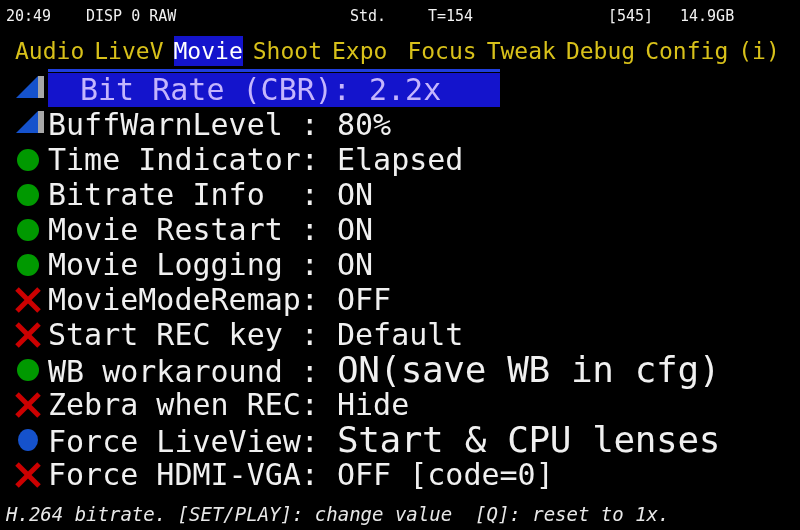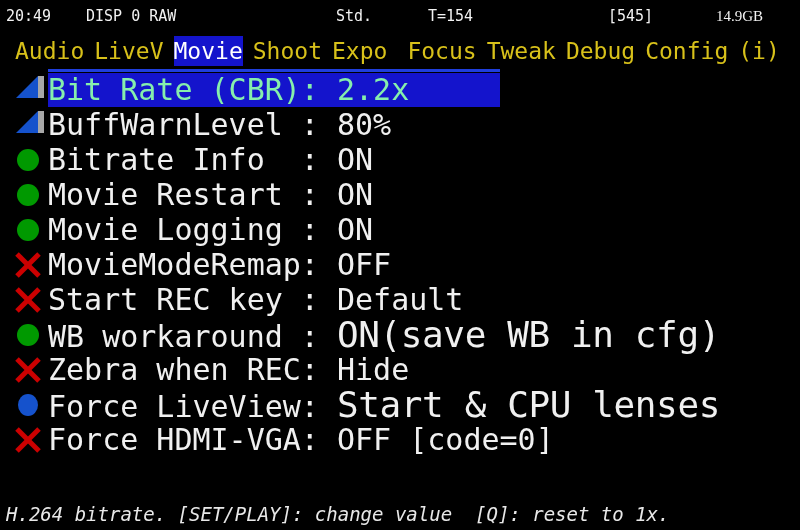--- a/index.html
+++ b/index.html
@@ -37,24 +37,24 @@
     letter-spacing: 0px;
     white-space: pre;
   }
   .statusbar .seg {
     position: absolute;
     top: 0;
     white-space: pre;
   }
   .sb-clock   { left: 6px; }
   .sb-disp    { left: 86px; }
-  .sb-std     { left: 336px; text-align: center; }
+  .sb-std     { left: 350px; text-align: center; }
   .sb-temp    { left: 428px; }
   .sb-shots   { left: 608px; }
-  .sb-space   { left: 716px; font-family: Liberation Serif, serif; }
+  .sb-space   { left: 680px; }
 
   
   .tabbar {
     position: absolute;
     left: 7px;
     top: 36px;
     width: 800px;
     height: 30px;
     font-size: 23px;
     line-height: 30px;
@@ -121,21 +121,21 @@
     font-size: 30px;
     color: #f0f0f0;
     white-space: pre;
   }
   .row-text .label { white-space: pre; }
   .row-text .value { white-space: pre; }
   .row-text.small-value .value {
     font-size: 36px;
     letter-spacing: -0.4px;
   }
-  .menu-row.selected .row-text { color: #86efac; }
+  .menu-row.selected .row-text { color: #c4b5fd; padding-left: 32px; }
 
   
   .ico {
     display: block;
     width: 36px;
     height: 35px;
   }
 
   
   .helpbar {
@@ -189,20 +189,28 @@
           </svg>
         </div>
         <div class="row-text"><span class="label">BuffWarnLevel :</span><span> </span><span class="value">80%</span></div>
       </div>
       <div class="menu-row">
         <div class="icon-cell">
           <svg class="ico" width="36" height="35" viewBox="0 0 36 35">
             <ellipse cx="16" cy="18" rx="11" ry="11" fill="#009900"></ellipse>
           </svg>
         </div>
+        <div class="row-text"><span class="label">Time Indicator:</span><span> </span><span class="value">Elapsed</span></div>
+      </div>
+      <div class="menu-row">
+        <div class="icon-cell">
+          <svg class="ico" width="36" height="35" viewBox="0 0 36 35">
+            <ellipse cx="16" cy="18" rx="11" ry="11" fill="#009900"></ellipse>
+          </svg>
+        </div>
         <div class="row-text"><span class="label">Bitrate Info  :</span><span> </span><span class="value">ON</span></div>
       </div>
       <div class="menu-row">
         <div class="icon-cell">
           <svg class="ico" width="36" height="35" viewBox="0 0 36 35">
             <ellipse cx="16" cy="18" rx="11" ry="11" fill="#009900"></ellipse>
           </svg>
         </div>
         <div class="row-text"><span class="label">Movie Restart :</span><span> </span><span class="value">ON</span></div>
       </div>

